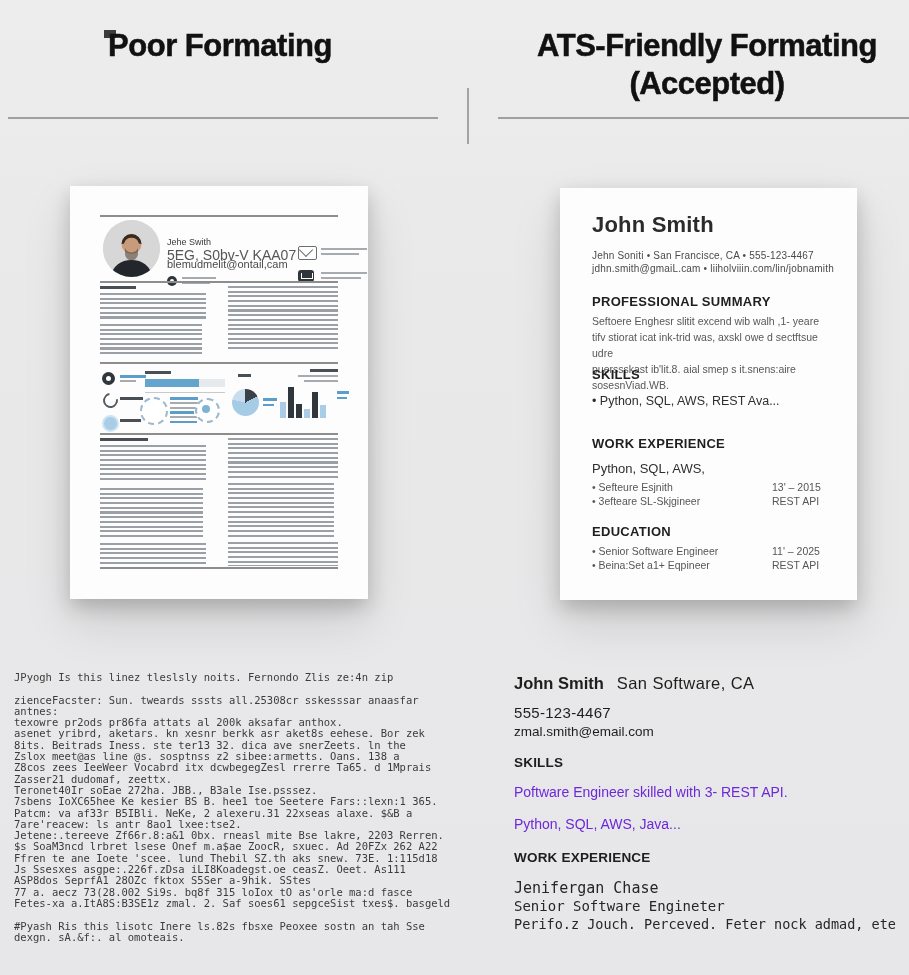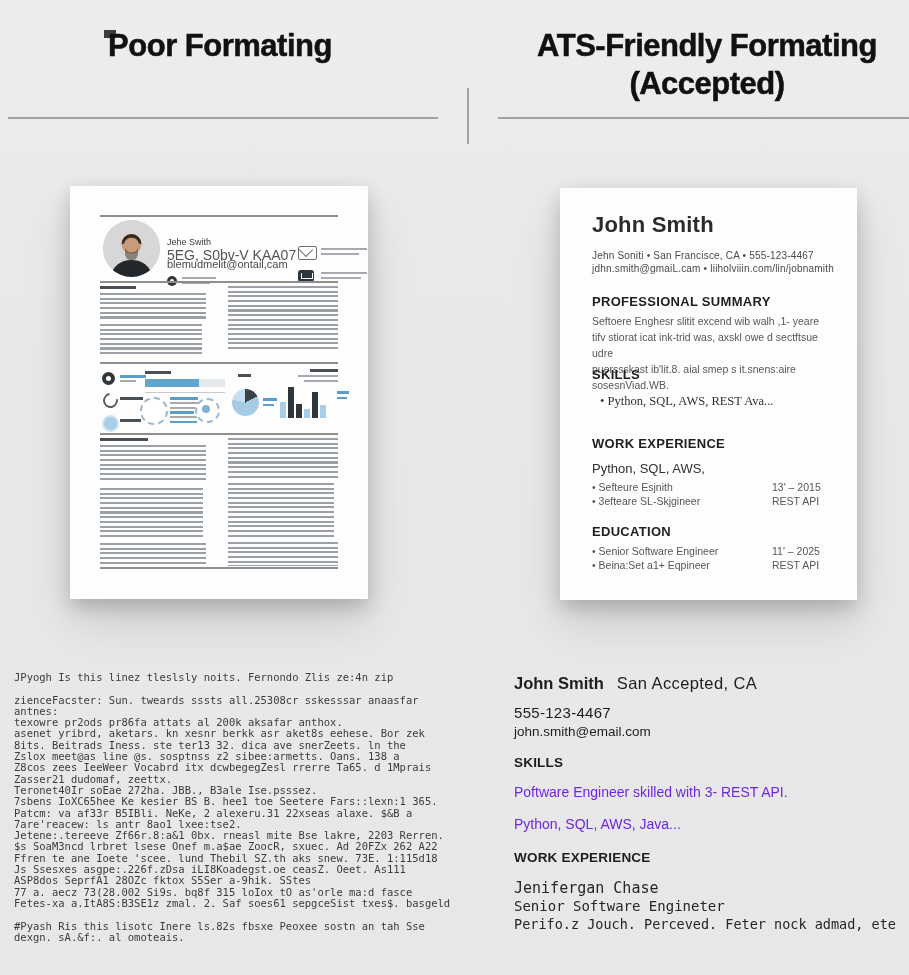--- a/index.html
+++ b/index.html
@@ -224,21 +224,21 @@
     <div class="ats-el ats-name">John Smith</div>
     <div class="ats-el ats-contact" style="top:62px;">Jehn Soniti • San Francisce, CA • 555-123-4467</div>
     <div class="ats-el ats-contact" style="top:75px;">jdhn.smith@gmaiL.cam • liiholviiin.com/lin/jobnamith</div>
 
     <div class="ats-el ats-h" style="left:32px;top:106px;">PROFESSIONAL SUMMARY</div>
     <div class="ats-el ats-sm" style="left:32px;top:125px;width:235px;">Seftoere Enghesr slitit excend wib walh ,1- yeare
 tifv stiorat icat ink-trid was, axskl owe d sectftsue udre
 puerssskast ib'lit.8. aial smep s it.snens:aire sosesnViad.WB.</div>
 
     <div class="ats-el ats-h" style="left:32px;top:179px;">SKILLS</div>
-    <div class="ats-el ats-body" style="left:40px;top:206px;font-family:Liberation Serif, serif;">•  Python, SQL, AWS, REST Ava...</div>
+    <div class="ats-el ats-body" style="left:32px;top:206px;">•  Python, SQL, AWS, REST Ava...</div>
 
     <div class="ats-el ats-h" style="left:32px;top:248px;">WORK EXPERIENCE</div>
     <div class="ats-el ats-body" style="left:32px;top:273px;font-size:13px;">Python, SQL, AWS,</div>
     <div class="itemrow" style="top:293px;">
       <span class="lbl">•  Sefteure Esjnith</span>
       <span class="dtl">13' – 2015</span>
     </div>
     <div class="itemrow" style="top:307px;">
       <span class="lbl">•  3efteare SL-Skjgineer</span>
       <span class="dtl">REST API</span>
@@ -275,24 +275,24 @@
 Js Ssesxes asgpe:.226f.zDsa iLI8Koadegst.oe ceasZ. Oeet. As111
 ASP8dos SeprfA1 28OZc fktox S5Ser a-9hik. SStes
 77 a. aecz 73(28.002 Si9s. bq8f 315 loIox tO as'orle ma:d fasce
 Fetes-xa a.ItA8S:B3SE1z zmal. 2. Saf soes61 sepgceSist txes$. basgeld
 
 #Pyash Ris this lisotc Inere ls.82s fbsxe Peoxee sostn an tah Sse
 dexgn. sA.&amp;f:. al omoteais.</pre>
 
   <div class="ats-block">
     <div class="ab ab-name">
-      <span class="nm">John Smith</span><span class="loc">San Accepted, CA</span>
+      <span class="nm">John Smith</span><span class="loc">San Software, CA</span>
     </div>
     <div class="ab ab-phone">555-123-4467</div>
-    <div class="ab ab-email">john.smith@email.com</div>
+    <div class="ab ab-email">zmal.smith@email.com</div>
     <div class="ab ab-h" style="top:81px;">SKILLS</div>
     <div class="ab ab-line" style="top:110px;">Poftware Engineer skilled with 3- REST API.</div>
     <div class="ab ab-line" style="top:142px;">Python, SQL, AWS, Java...</div>
     <div class="ab ab-h" style="top:176px;">WORK EXPERIENCE</div>
     <div class="ab ab-mono" style="top:205px;font-size:15px;">Jenifergan Chase</div>
     <div class="ab ab-mono" style="top:224px;font-size:14px;">Senior Software Engineter</div>
     <div class="ab ab-mono" style="top:242px;font-size:13.5px;">Perifo.z Jouch. Perceved. Feter nock admad, ete</div>
   </div>
 
 </div>

